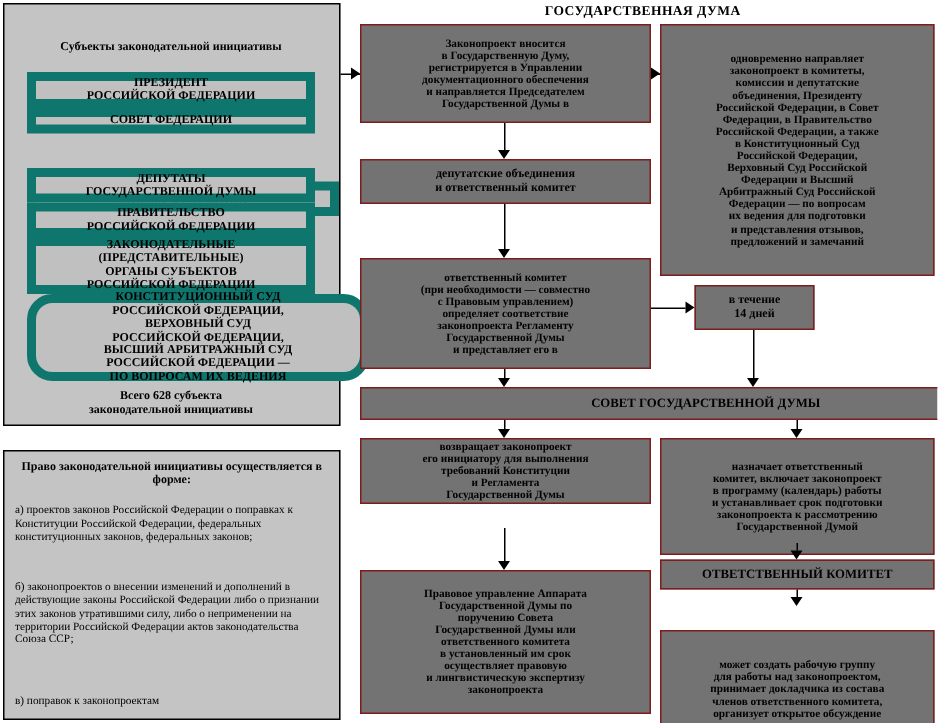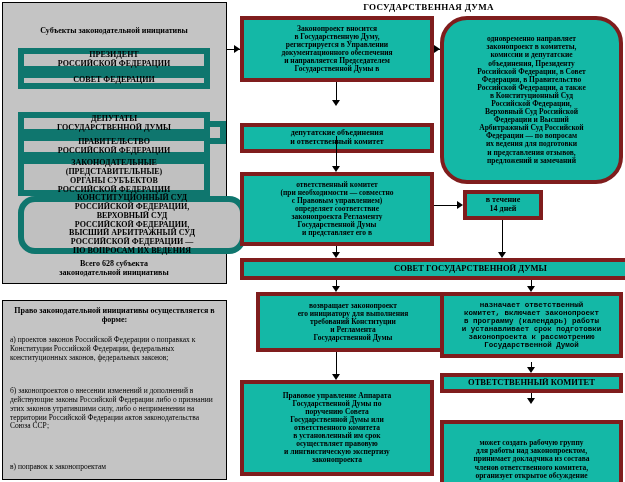--- a/index.html
+++ b/index.html
@@ -11,22 +11,22 @@
     position: relative;
     width: 625px;
     height: 482px;
     background: #ffffff;
     font-family: "Liberation Serif", serif;
     overflow: hidden;
   }
   .box {
     position: absolute;
     box-sizing: border-box;
-    border: 4px solid #7f1d1d;
-    background: #14b8a6;
+    border: 1px solid #7f1d1d;
+    background: #737373;
     color: #000000;
     text-align: center;
     font-weight: bold;
     display: flex;
     align-items: center;
     justify-content: center;
     padding: 2px 3px;
     line-height: 1.08;
     white-space: pre-line;
   }
@@ -122,70 +122,70 @@
   <div style="position:absolute; left:10px; top:387px; width:209px; font-size:7.5px; text-align:left; line-height:1.18; color:#000;">б) законопроектов о внесении изменений и дополнений в действующие законы Российской Федерации либо о признании этих законов утратившими силу, либо о неприменении на территории Российской Федерации актов законодательства Союза ССР;</div>
   <div style="position:absolute; left:10px; top:463px; width:209px; font-size:7.5px; text-align:left; line-height:1.18; color:#000;">в) поправок к законопроектам</div>
 
   <div class="box" style="left:240px; top:16px; width:194px; height:66px; font-size:7.5px;">Законопроект вносится
 в Государственную Думу,
 регистрируется в Управлении
 документационного обеспечения
 и направляется Председателем
 Государственной Думы в</div>
 
-  <div class="box" style="left:240px; top:123px; width:194px; height:30px; font-size:8px;">депутатские объединения
+  <div class="box" style="left:240px; top:106px; width:194px; height:30px; font-size:8px;">депутатские объединения
 и ответственный комитет</div>
 
   <div class="box" style="left:240px; top:172px; width:194px; height:74px; font-size:7.5px;">ответственный комитет
 (при необходимости — совместно
 с Правовым управлением)
 определяет соответствие
 законопроекта Регламенту
 Государственной Думы
 и представляет его в</div>
 
   <div class="box" style="left:240px; top:258px; width:461px; height:22px; font-size:8.5px;">СОВЕТ ГОСУДАРСТВЕННОЙ ДУМЫ</div>
 
-  <div class="box" style="left:256px; top:292px; width:194px; height:60px; font-size:7.5px;">возвращает законопроект
+  <div class="box" style="left:240px; top:292px; width:194px; height:44px; font-size:7.5px;">возвращает законопроект
 его инициатору для выполнения
 требований Конституции
 и Регламента
 Государственной Думы</div>
 
   <div class="box" style="left:240px; top:380px; width:194px; height:96px; font-size:7.5px;">Правовое управление Аппарата
 Государственной Думы по
 поручению Совета
 Государственной Думы или
 ответственного комитета
 в установленный им срок
 осуществляет правовую
 и лингвистическую экспертизу
 законопроекта</div>
 
-  <div class="box" style="left:440px; top:16px; width:183px; height:168px; font-size:7.5px;border-radius:27px;">одновременно направляет
+  <div class="box" style="left:440px; top:16px; width:183px; height:168px; font-size:7.5px;">одновременно направляет
 законопроект в комитеты,
 комиссии и депутатские
 объединения, Президенту
 Российской Федерации, в Совет
 Федерации, в Правительство
 Российской Федерации, а также
 в Конституционный Суд
 Российской Федерации,
 Верховный Суд Российской
 Федерации и Высший
 Арбитражный Суд Российской
 Федерации — по вопросам
 их ведения для подготовки
 и представления отзывов,
 предложений и замечаний</div>
 
   <div class="box" style="left:463px; top:190px; width:80px; height:30px; font-size:8px;">в течение
 14 дней</div>
 
-  <div class="box" style="left:440px; top:292px; width:183px; height:66px; font-size:7.5px;font-family:Liberation Mono, monospace;">назначает ответственный
+  <div class="box" style="left:440px; top:292px; width:183px; height:78px; font-size:7.5px;">назначает ответственный
 комитет, включает законопроект
 в программу (календарь) работы
 и устанавливает срок подготовки
 законопроекта к рассмотрению
 Государственной Думой</div>
 
   <div class="box" style="left:440px; top:373px; width:183px; height:20px; font-size:8.5px;">ОТВЕТСТВЕННЫЙ КОМИТЕТ</div>
 
   <div class="box" style="left:440px; top:404px; width:183px; height:87px; font-size:7.5px;margin-top:16px;">может создать рабочую группу
 для работы над законопроектом,

